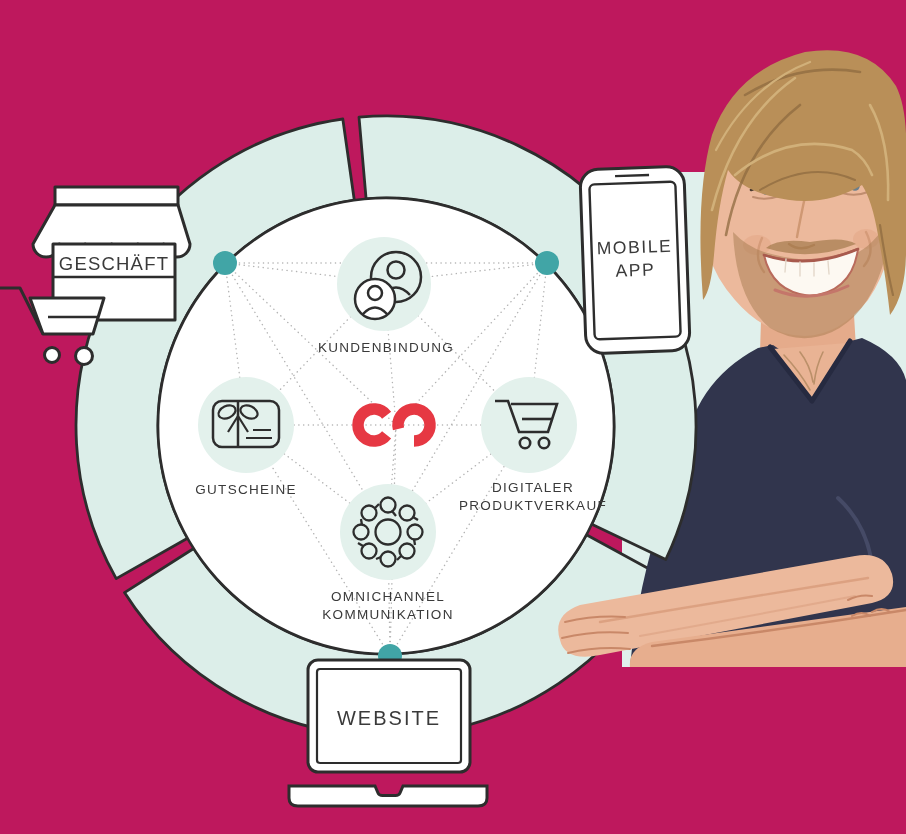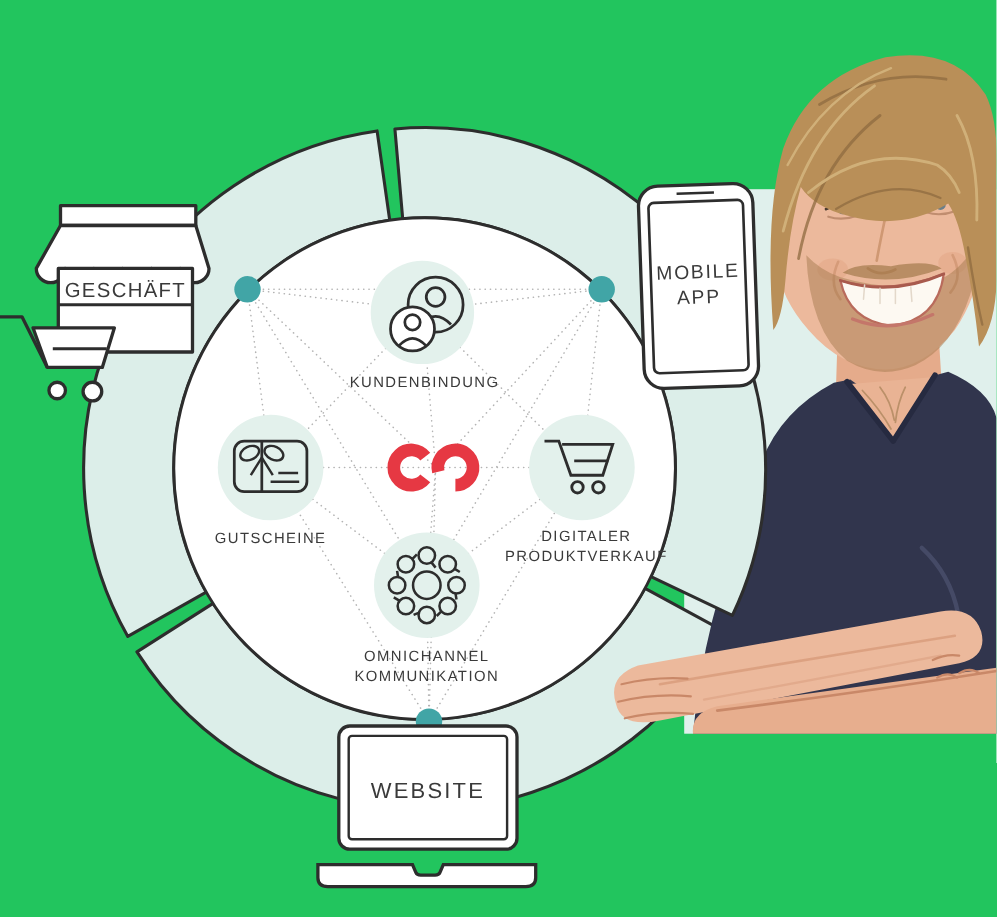--- a/index.html
+++ b/index.html
@@ -1,16 +1,16 @@
 <!DOCTYPE html>
 <html><head>
 <meta charset="utf-8">
 <style>
   html,body{margin:0;padding:0;background:#ffffff;}
-  .stage{position:relative;width:906px;height:834px;overflow:hidden;background:#22c55e;
+  .stage{position:relative;width:906px;height:834px;overflow:hidden;background:#be185d;
          font-family:"Liberation Sans", sans-serif;}
   svg{position:absolute;left:0;top:0;}
   text{fill:#3a3a3a;font-family:"Liberation Sans", sans-serif;}
   .node-label{font-size:13.5px;letter-spacing:1.3px;}
   .device-label{font-size:17.5px;letter-spacing:1.6px;}
   .big-label{font-size:18.5px;letter-spacing:1.2px;}
   .website-label{font-size:20px;letter-spacing:2px;}
   .outline{stroke:#2d2d2d;fill:none;}
   .whitefill{fill:#ffffff;stroke:#2d2d2d;}
   .dash{stroke:#b3b3b3;stroke-width:1.4;stroke-dasharray:0.2 4.6;stroke-linecap:round;}

